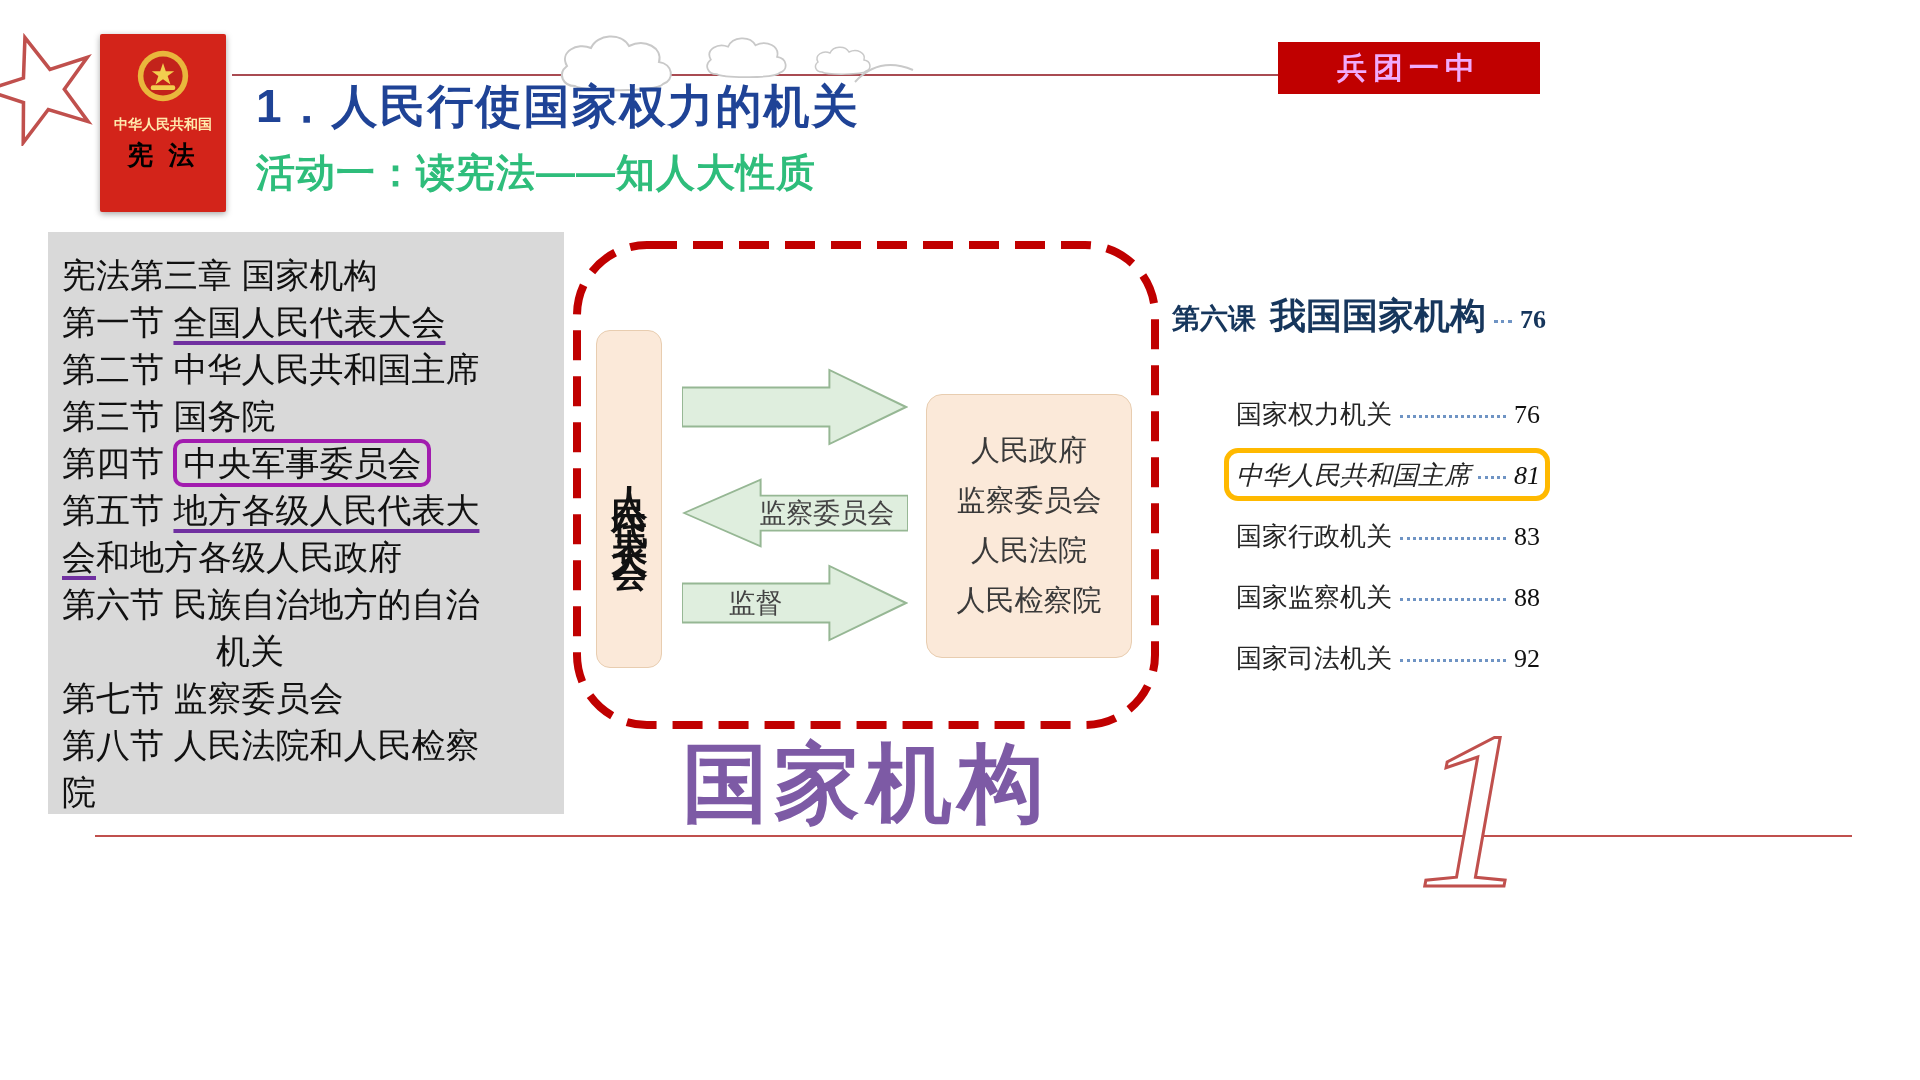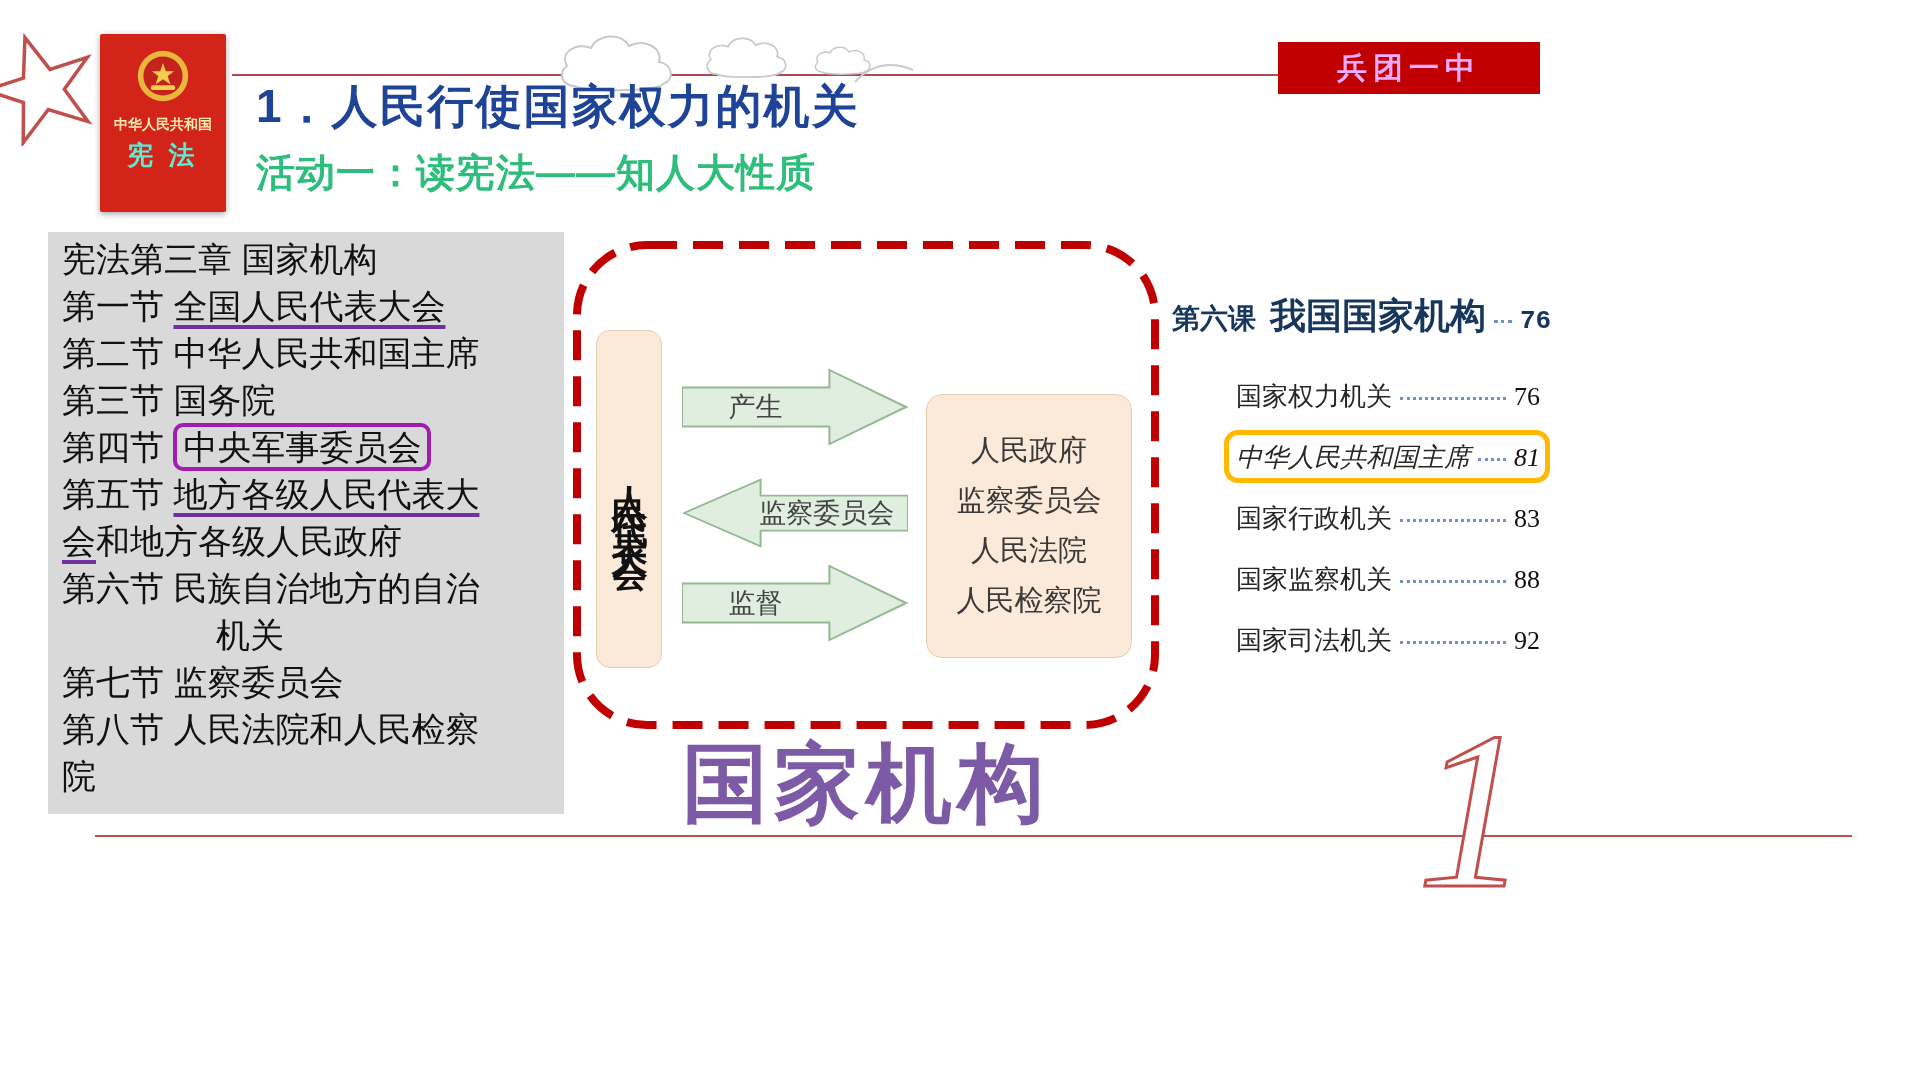--- a/index.html
+++ b/index.html
@@ -5,31 +5,31 @@
   html,body{margin:0;padding:0;background:#fff;}
   .slide{position:relative;width:1920px;height:1080px;background:#fff;overflow:hidden;
          font-family:"Liberation Sans","DejaVu Sans",sans-serif;}
 
   
   .corner-star{position:absolute;left:-18px;top:28px;width:118px;height:118px;}
   .book{position:absolute;left:100px;top:34px;width:126px;height:178px;background:#d3241a;
         border-radius:2px;box-shadow:0 2px 6px rgba(0,0,0,.35);display:flex;flex-direction:column;align-items:center;}
   .emblem{width:56px;height:56px;margin-top:14px;}
   .book-country{margin-top:12px;color:#ffe9ad;font-size:14px;font-weight:700;white-space:nowrap;}
-  .book-title{color:#5eead4;font-size:26px;font-weight:700;margin-top:4px;letter-spacing:4px;white-space:nowrap;}
+  .book-title{color:#000000;font-size:26px;font-weight:700;margin-top:4px;letter-spacing:4px;white-space:nowrap;}
   .top-line{position:absolute;left:232px;top:74px;width:1046px;height:2px;background:#a94b52;}
   .clouds{position:absolute;left:545px;top:22px;width:410px;height:90px;}
   .title{position:absolute;left:256px;top:76px;margin:0;font-size:46px;font-weight:800;color:#1f4396;letter-spacing:2px;}
   .subtitle{position:absolute;left:256px;top:146px;margin:0;font-size:39px;font-weight:700;color:#2ebd7b;letter-spacing:1px;}
   .badge{position:absolute;left:1278px;top:42px;width:262px;height:52px;background:#c00000;color:#f0abfc;
          font-size:30px;font-weight:700;display:flex;align-items:center;justify-content:center;letter-spacing:6px;}
 
   
   .panel{position:absolute;left:48px;top:232px;width:516px;height:582px;background:#d9d9d9;
-         padding:4px 14px;box-sizing:border-box;font-size:34px;line-height:47px;color:#111;font-weight:500;}
+         padding:20px 14px;box-sizing:border-box;font-size:34px;line-height:47px;color:#111;font-weight:500;}
   .pl{white-space:nowrap;}
   .pl.indent{padding-left:154px;}
   .u{text-decoration:underline;text-decoration-color:#7030a0;text-decoration-thickness:4px;text-underline-offset:7px;}
   .obox{display:inline-block;border:4px solid #a21caf;border-radius:10px;padding:0 6px;margin:-4px 0;line-height:40px;}
 
   
   .diagram{position:absolute;left:570px;top:238px;width:592px;height:494px;}
   .dash-border{position:absolute;left:0;top:0;width:100%;height:100%;}
   .vbox{position:absolute;left:26px;top:92px;width:64px;height:336px;background:#fbe9d9;border:1px solid #e8cdb0;
         border-radius:14px;display:flex;align-items:center;justify-content:center;}
@@ -43,21 +43,21 @@
   .arrow.left  .alabel{right:0;width:72%;}
   .organs{position:absolute;left:356px;top:156px;width:204px;height:262px;background:#fbe9d9;border:1px solid #e8cdb0;
           border-radius:16px;display:flex;flex-direction:column;align-items:center;justify-content:center;gap:10px;
           font-size:29px;color:#3a3a3a;font-family:"Liberation Serif","DejaVu Serif",serif;}
   .caption{position:absolute;left:570px;top:726px;width:592px;text-align:center;font-size:86px;font-weight:800;
            color:#7d5aa5;letter-spacing:6px;}
 
   
   .toc{position:absolute;left:1172px;top:292px;width:368px;font-family:"Liberation Serif","DejaVu Serif",serif;}
   .toc-row{display:flex;align-items:baseline;margin-bottom:26px;}
-  .toc-row.lesson{margin-bottom:38px;font-family:Liberation Mono, monospace;}
+  .toc-row.lesson{margin-bottom:56px;}
   .toc-row.entry{padding-left:64px;}
   .toc-lesson-label{font-weight:700;font-size:28px;color:#16365c;margin-right:14px;white-space:nowrap;}
   .lesson .toc-title{font-weight:700;font-size:36px;color:#16365c;white-space:nowrap;}
   .entry  .toc-title{font-size:26px;color:#262626;white-space:nowrap;}
   .dots{flex:1;margin:0 8px;border-bottom:3px dotted #6f94c4;transform:translateY(-5px);min-width:18px;}
   .pg{font-size:26px;color:#111;}
   .lesson .pg{font-weight:700;color:#16365c;}
   .hl{position:relative;font-style:italic;}
   .hl::after{content:"";position:absolute;left:52px;right:-10px;top:-10px;bottom:-8px;
              border:5px solid #ffb900;border-radius:14px;pointer-events:none;}
@@ -123,21 +123,20 @@
     </svg>
 
     <div class="vbox">
       <span>人民代表大会</span>
     </div>
 
     <div class="arrow right a1">
       <svg viewBox="0 0 230 80" preserveAspectRatio="none">
         <polygon points="0,20 150,20 150,2 228,40 150,78 150,60 0,60" fill="#dfeede" stroke="#96b794" stroke-width="2"></polygon>
       </svg>
-      <span class="alabel">产生</span>
     </div>
 
     <div class="arrow left a2">
       <svg viewBox="0 0 230 80" preserveAspectRatio="none">
         <polygon points="230,20 80,20 80,2 2,40 80,78 80,60 230,60" fill="#dfeede" stroke="#96b794" stroke-width="2"></polygon>
       </svg>
       <span class="alabel">监察委员会</span>
     </div>
 
     <div class="arrow right a3">

